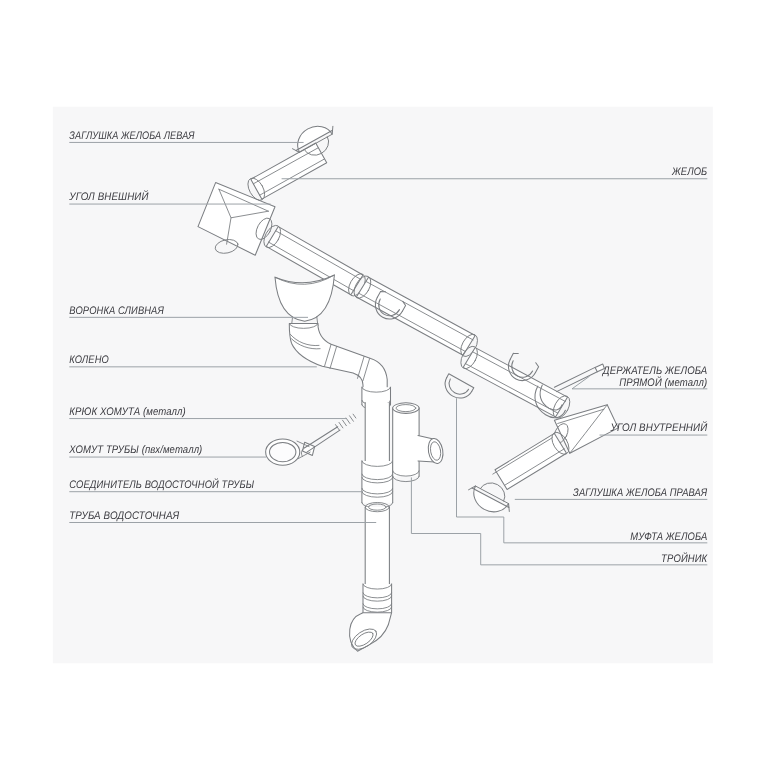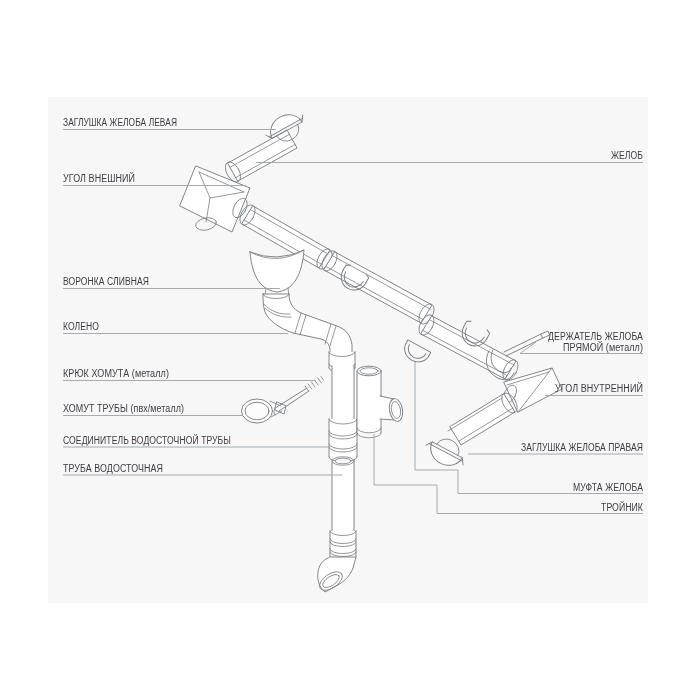--- a/index.html
+++ b/index.html
@@ -1,17 +1,17 @@
 <!DOCTYPE html>
 <html><head>
 <meta charset="utf-8">
 <style>
   html,body{margin:0;padding:0;background:#fff;}
   .stage{position:relative;width:700px;height:700px;background:#ffffff;overflow:hidden;
-         font-family:"Liberation Sans", sans-serif;}
+         font-family:"Liberation Sans", sans-serif;font-style:italic;}
   svg{display:block;}
   text{font-family:"Liberation Sans", sans-serif;font-size:10px;fill:#3b3b40;letter-spacing:.1px;}
   .lbl{font-weight:400;}
   .part{stroke:#7b7e82;stroke-width:.95;fill:#ffffff;stroke-linejoin:round;stroke-linecap:round;}
   .part .thin{stroke-width:.8;fill:none;}
   .nofill{fill:none;}
   .leader{stroke:#9ba1a6;stroke-width:.9;fill:none;}
 </style>
 </head>
 <body>

